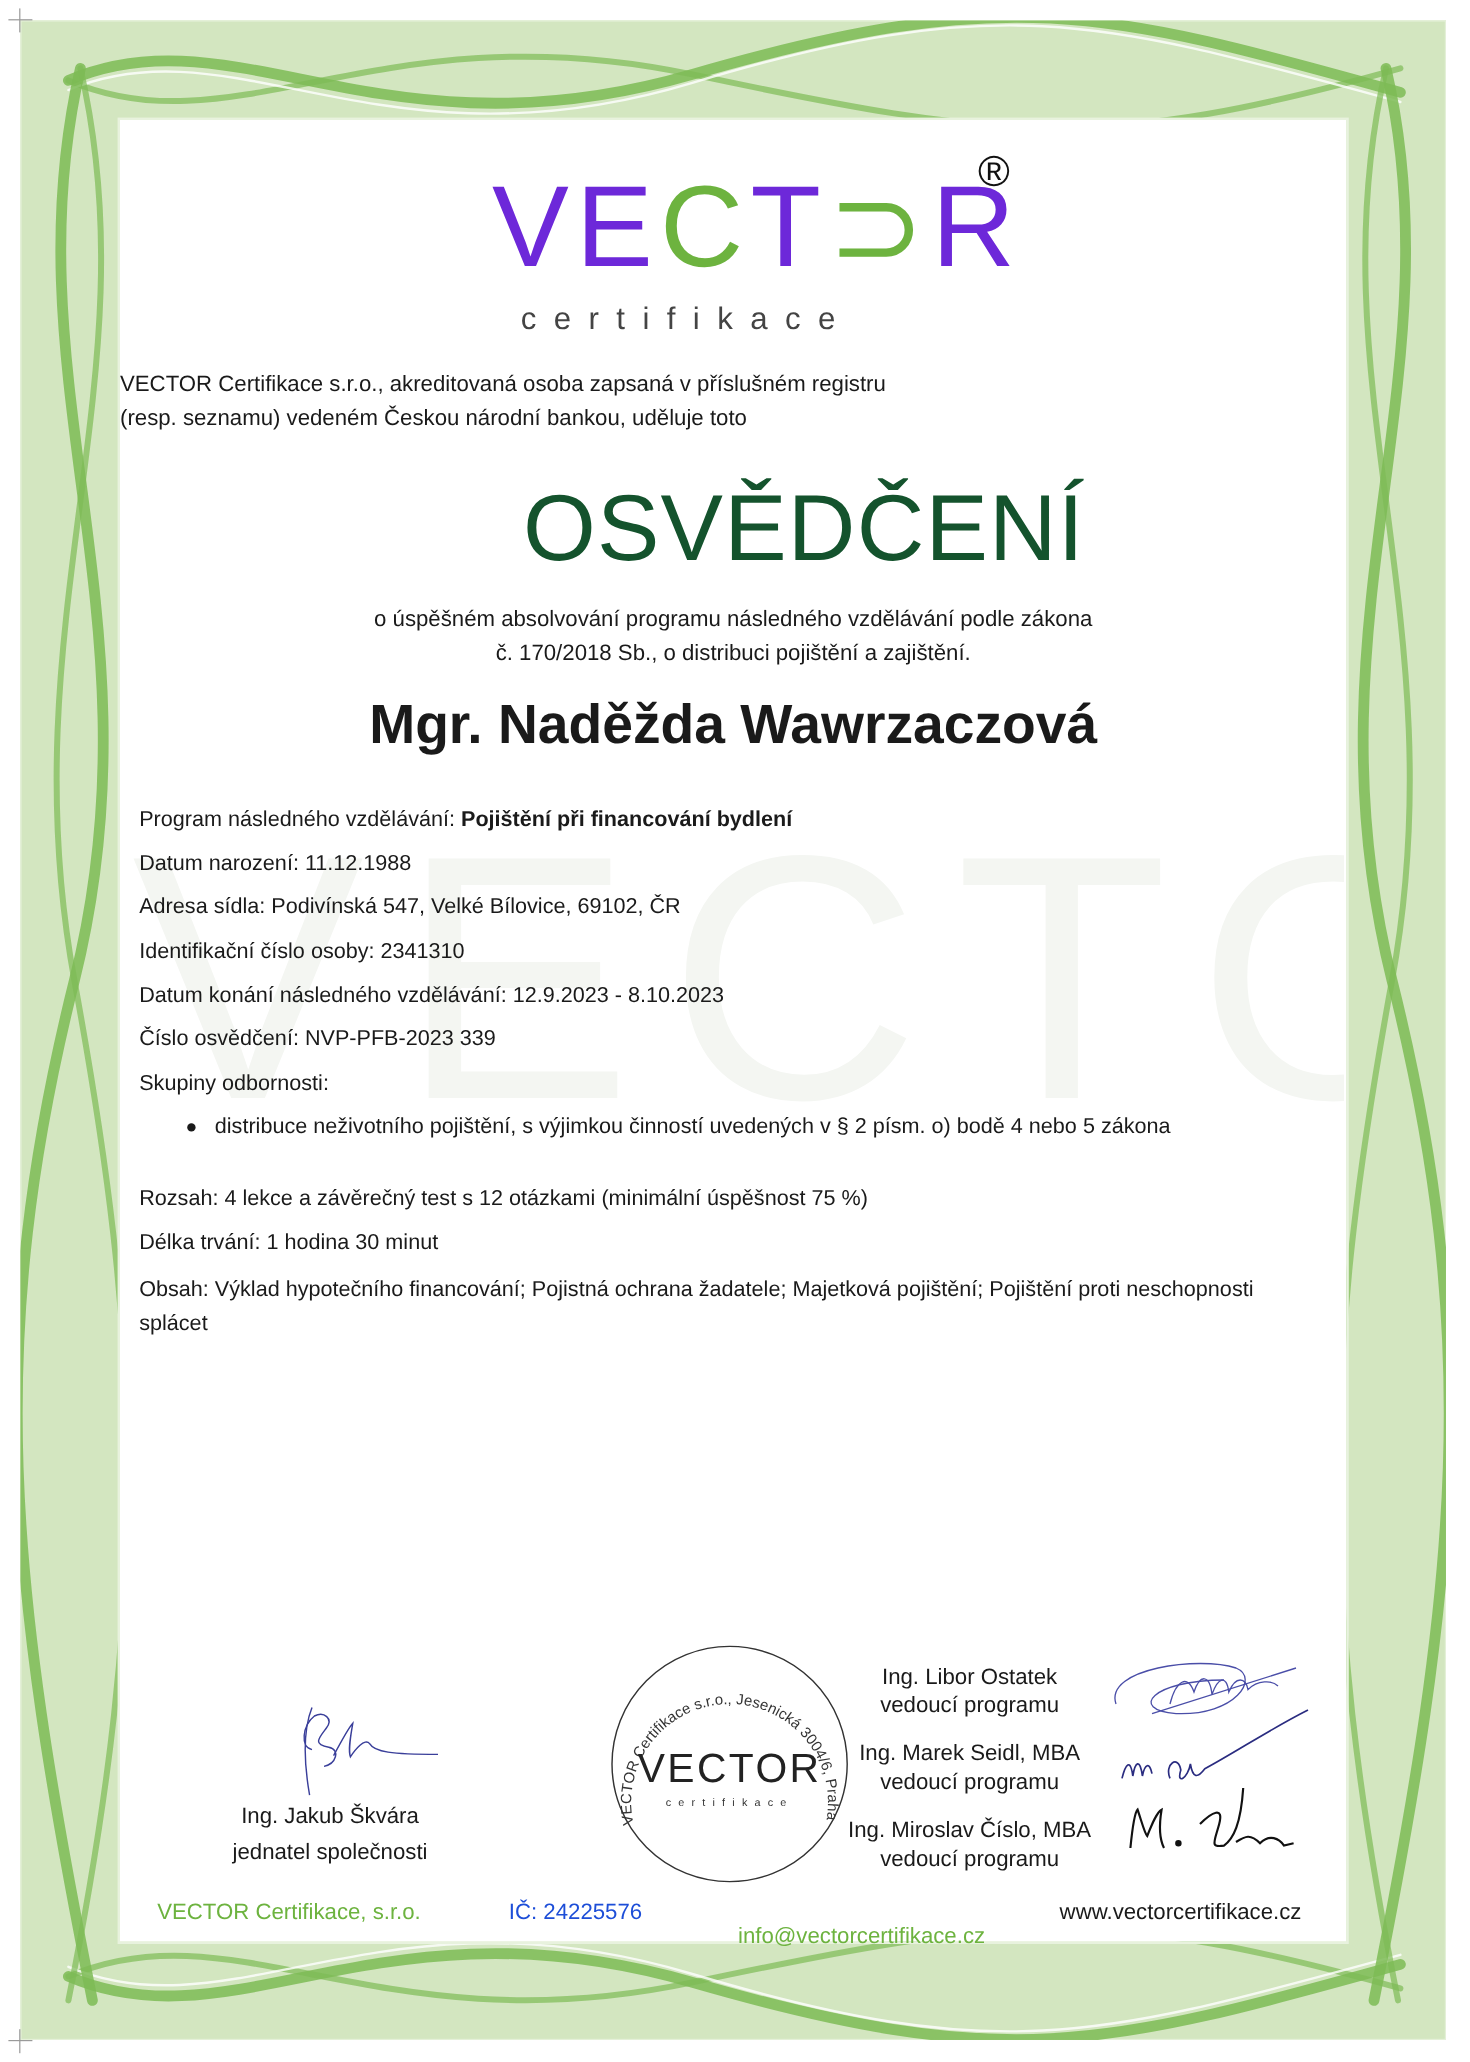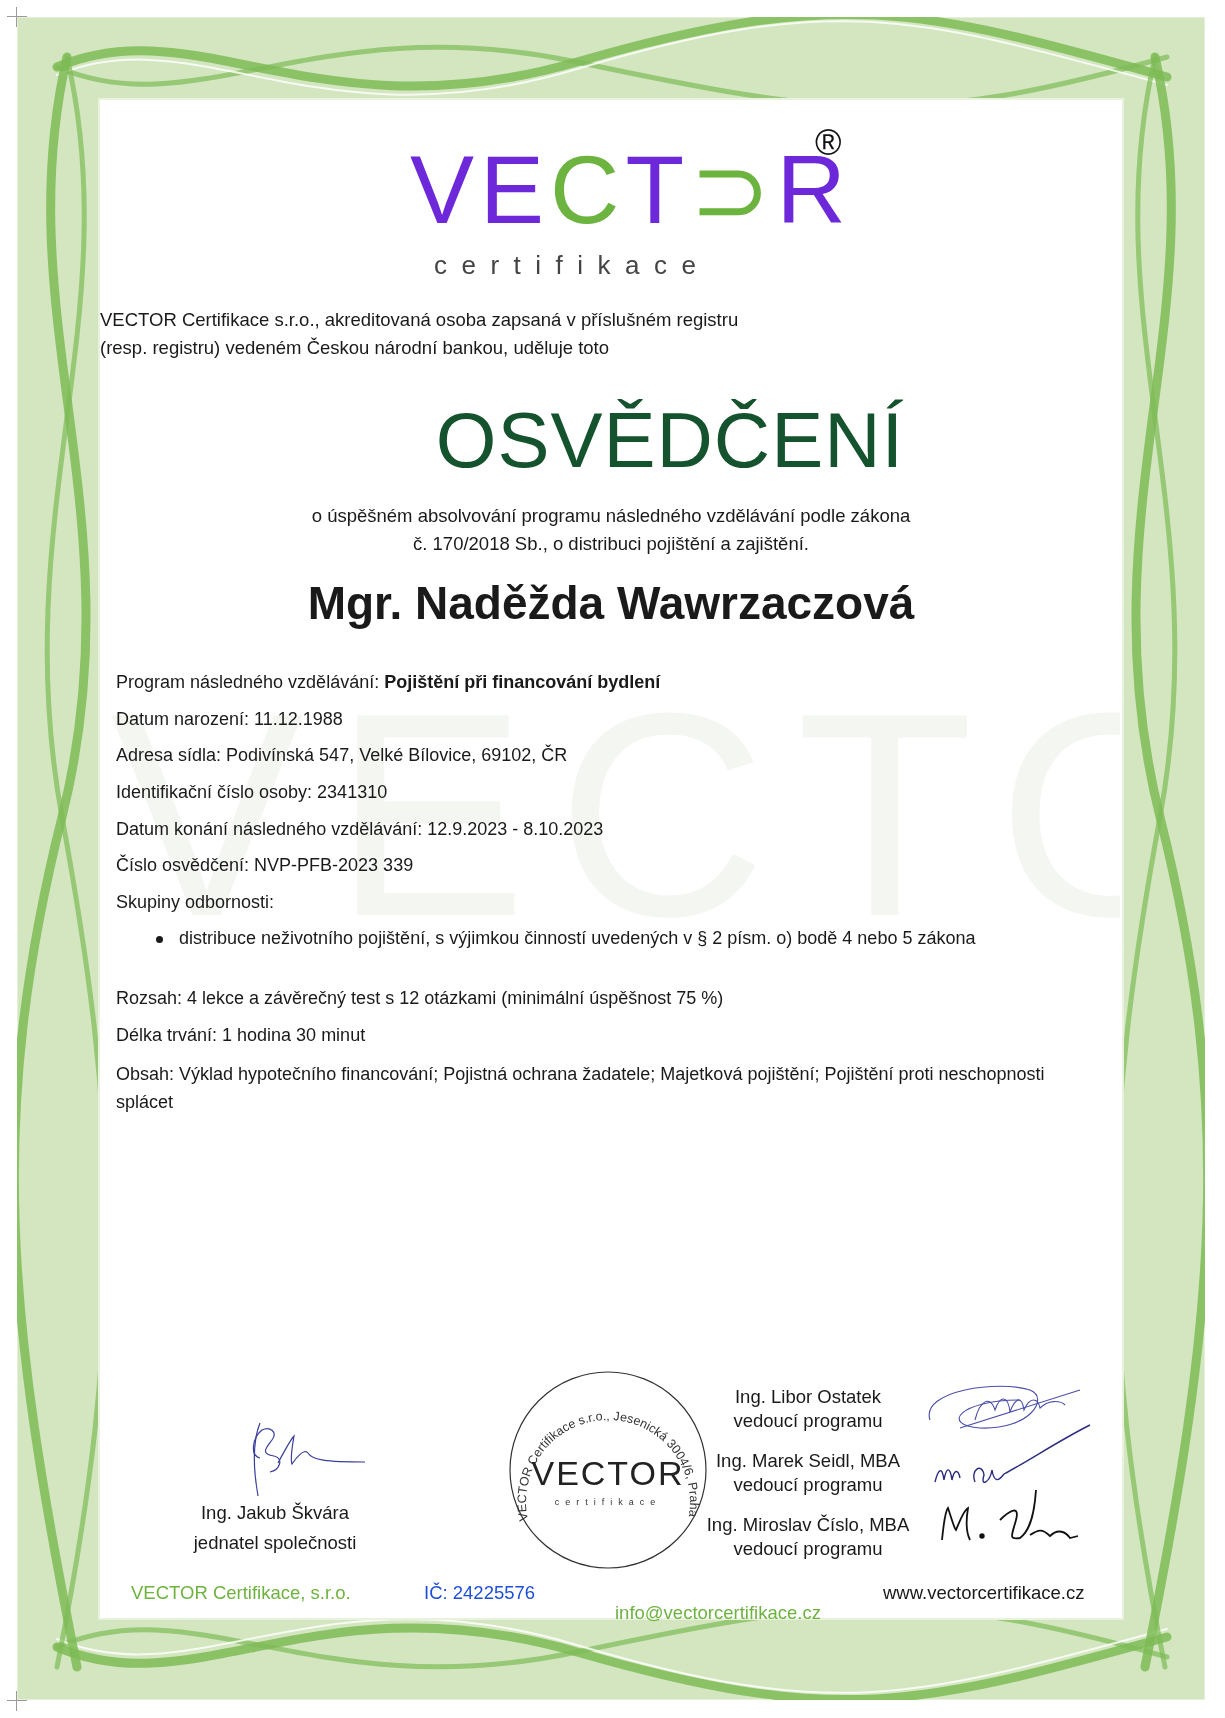--- a/index.html
+++ b/index.html
@@ -78,21 +78,21 @@
   </svg>
 
   <div class="logo">
     <div class="logo-word"><span class="blk">VE</span><span class="grn">C</span><span class="blk">T</span><span class="grn">⊃</span><span class="blk">R</span></div>
     <div class="logo-reg">®</div>
     <div class="logo-sub">certifikace</div>
   </div>
 
   <div class="intro">
     <div>VECTOR Certifikace s.r.o., akreditovaná osoba zapsaná v příslušném registru</div>
-    <div>(resp. registru) vedeném Českou národní bankou, uděluje toto</div>
+    <div>(resp. seznamu) vedeném Českou národní bankou, uděluje toto</div>
   </div>
 
   <div class="title">OSVĚDČENÍ</div>
 
   <div class="subtitle">
     <div>o úspěšném absolvování programu následného vzdělávání podle zákona</div>
     <div>č. 170/2018 Sb., o distribuci pojištění a zajištění.</div>
   </div>
 
   <div class="name">Mgr. Naděžda Wawrzaczová</div>

